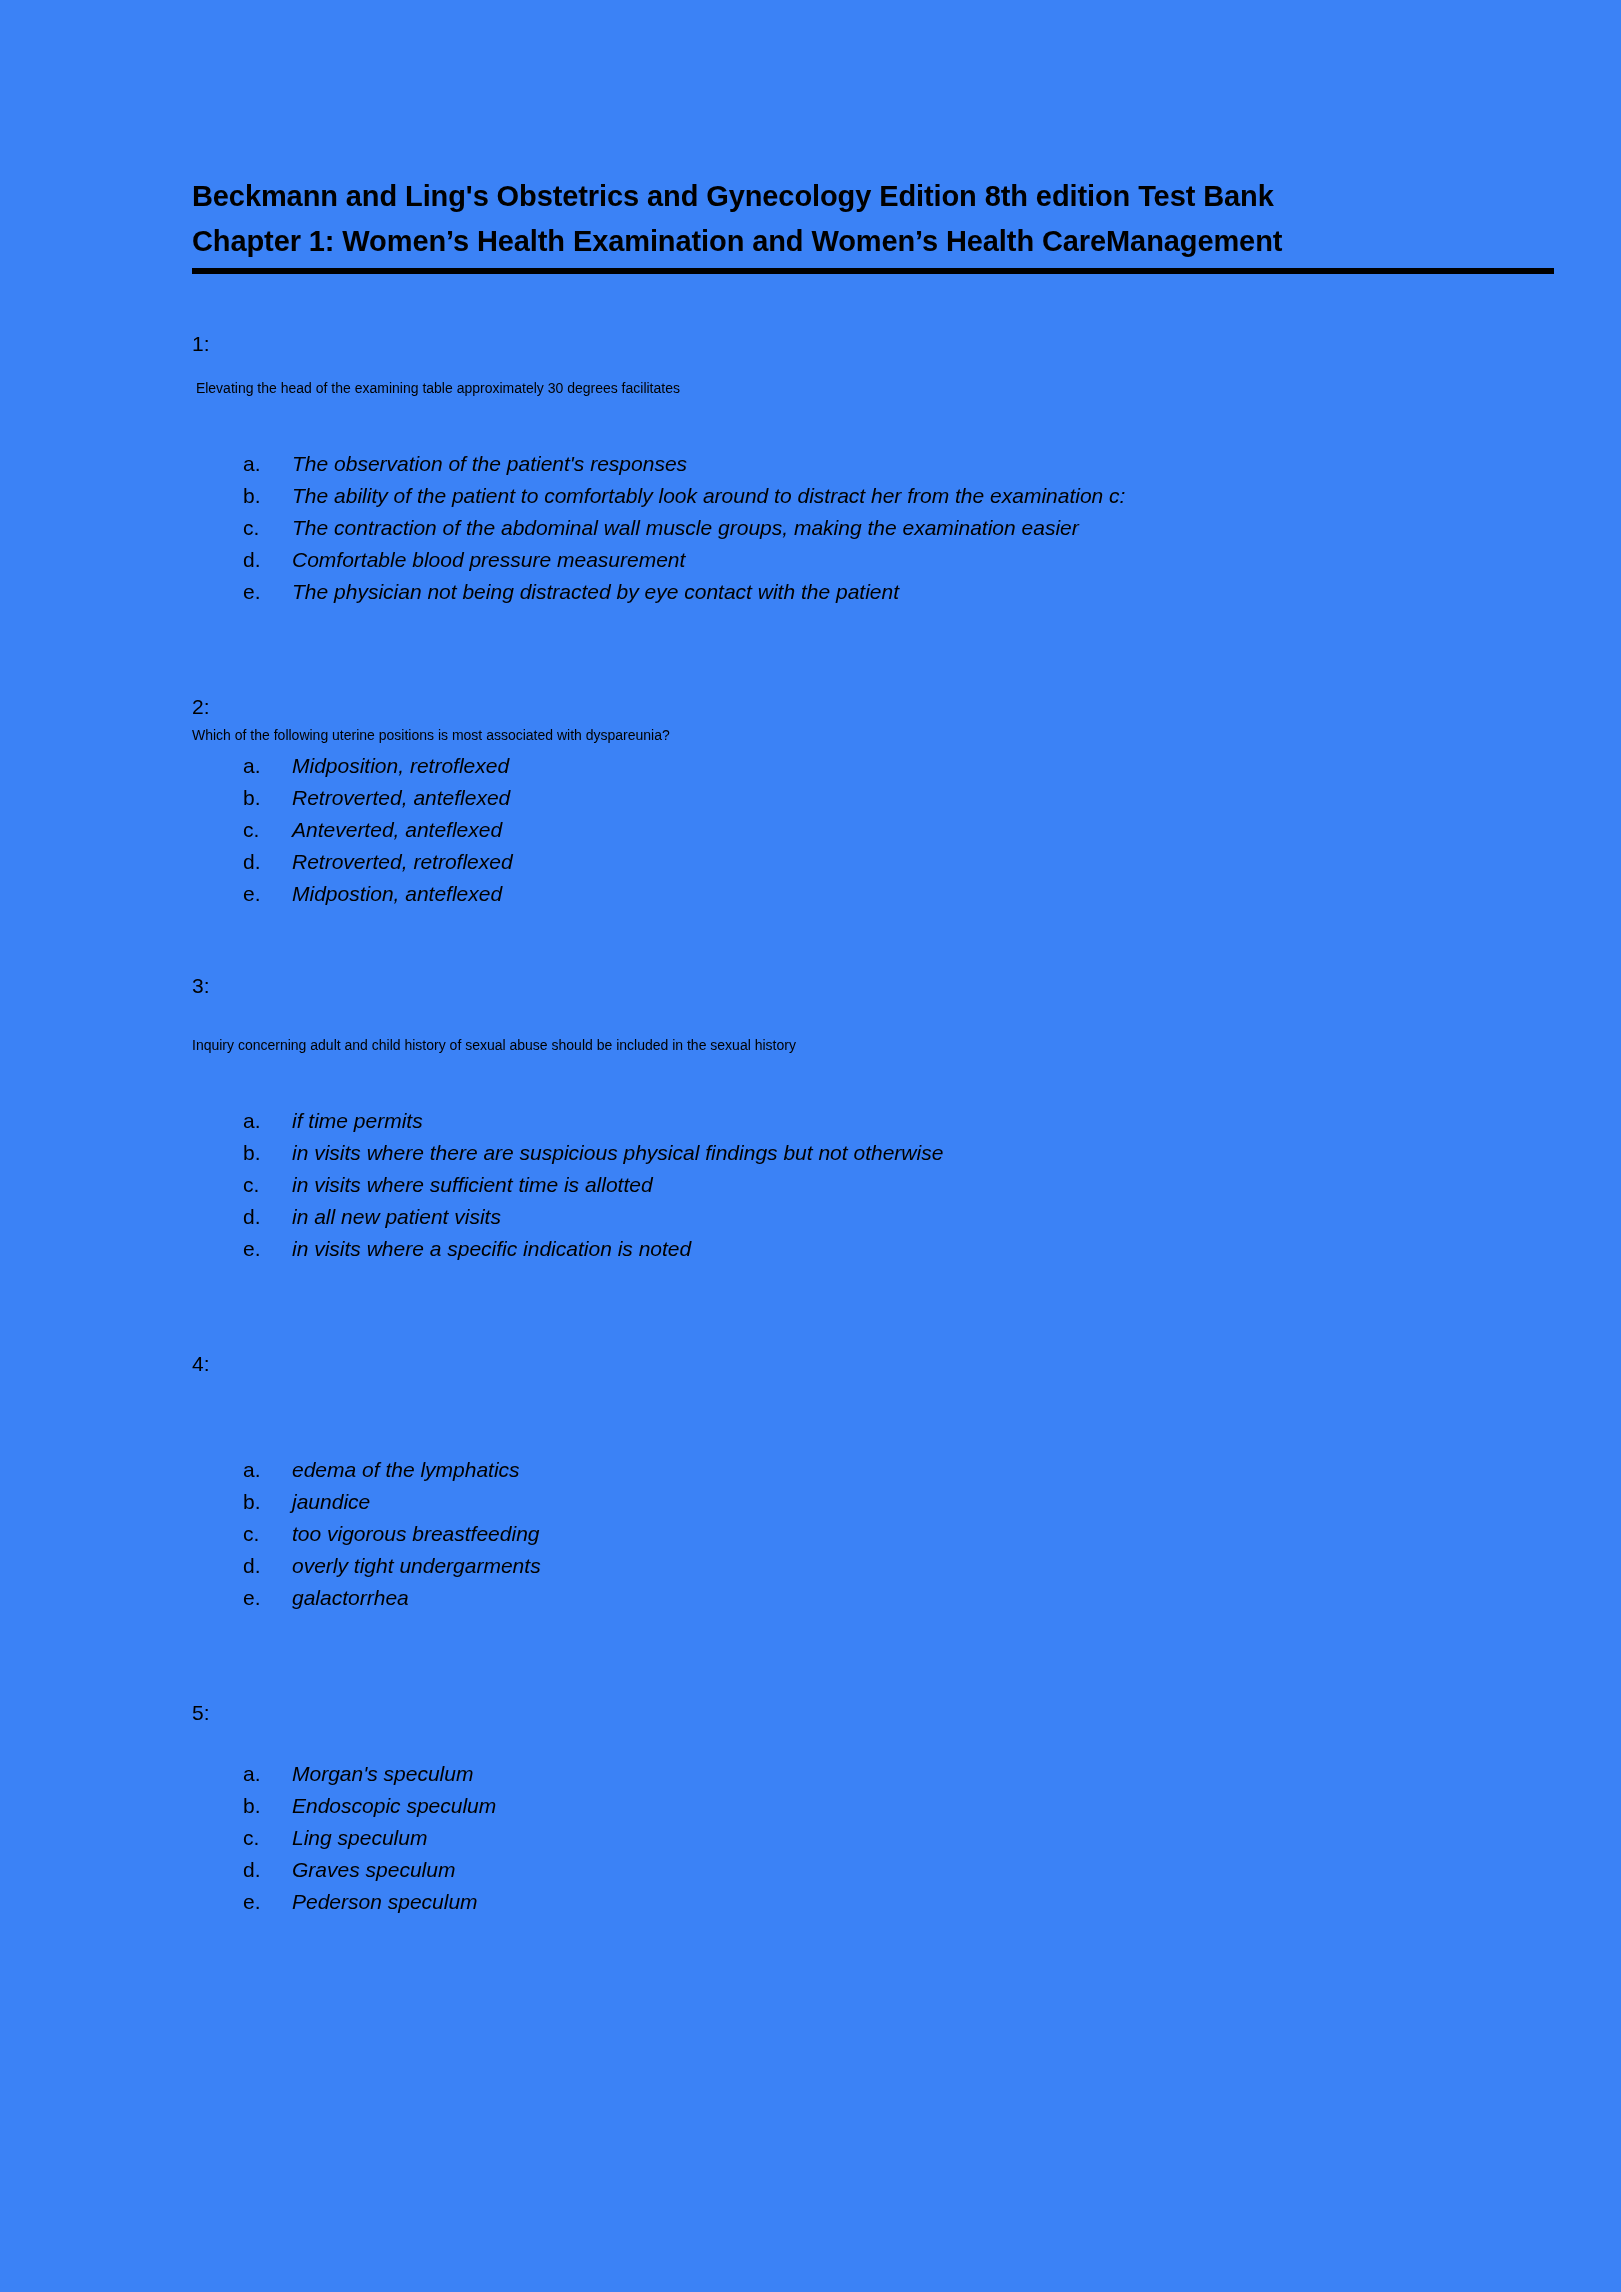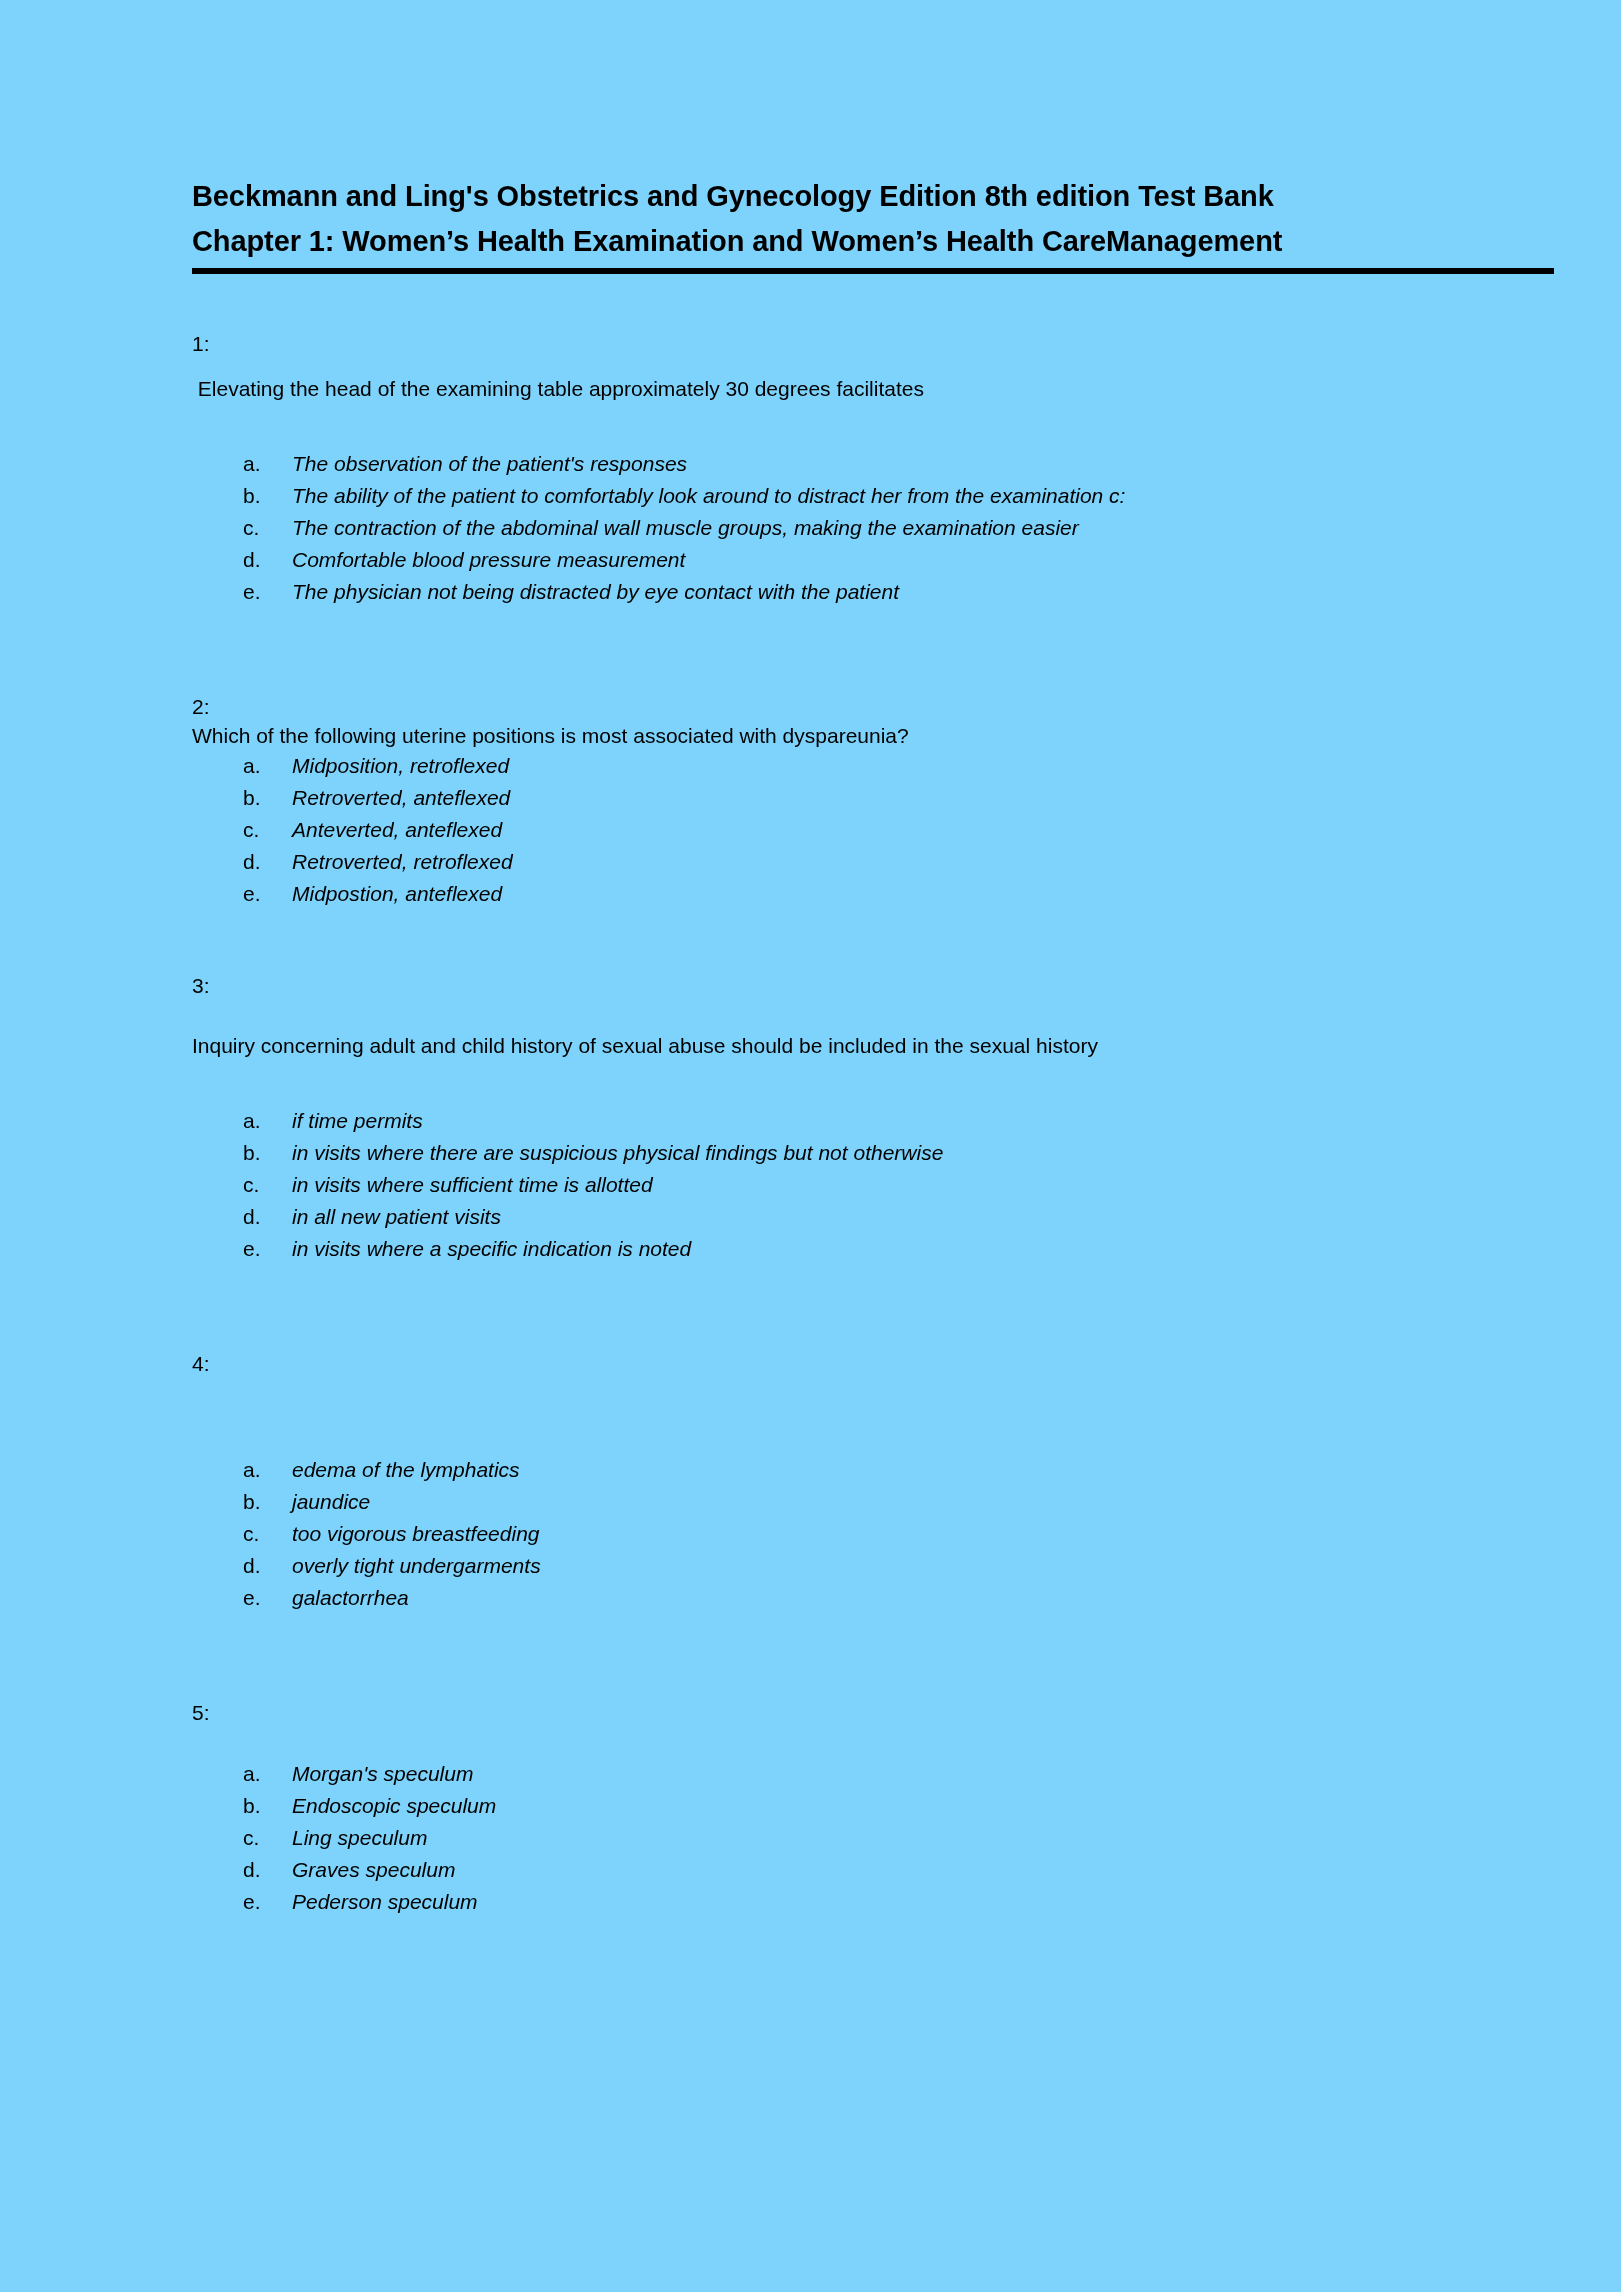--- a/index.html
+++ b/index.html
@@ -13,21 +13,21 @@
     height: 2293px;
     font-family: "Liberation Sans", sans-serif;
     color: #000000;
     -webkit-font-smoothing: antialiased;
   }
 
   .page {
     position: relative;
     width: 1621px;
     height: 2293px;
-    background: #7dd3fc;
+    background: #3b82f6;
     box-sizing: border-box;
     overflow: hidden;
   }
 
   
   .title-block {
     position: absolute;
     left: 192px;
     top: 174px;
     width: 1364px;
@@ -59,21 +59,21 @@
   }
 
   .q-number {
     font-size: 21px;
     line-height: 29px;
     margin: 0;
     padding: 0;
   }
 
   .q-stem {
-    font-size: 21px;
+    font-size: 14px;
     line-height: 29px;
     margin: 0;
     padding: 0;
     white-space: pre;
   }
 
   .options {
     list-style: none;
     margin: 0;
     padding: 0;

